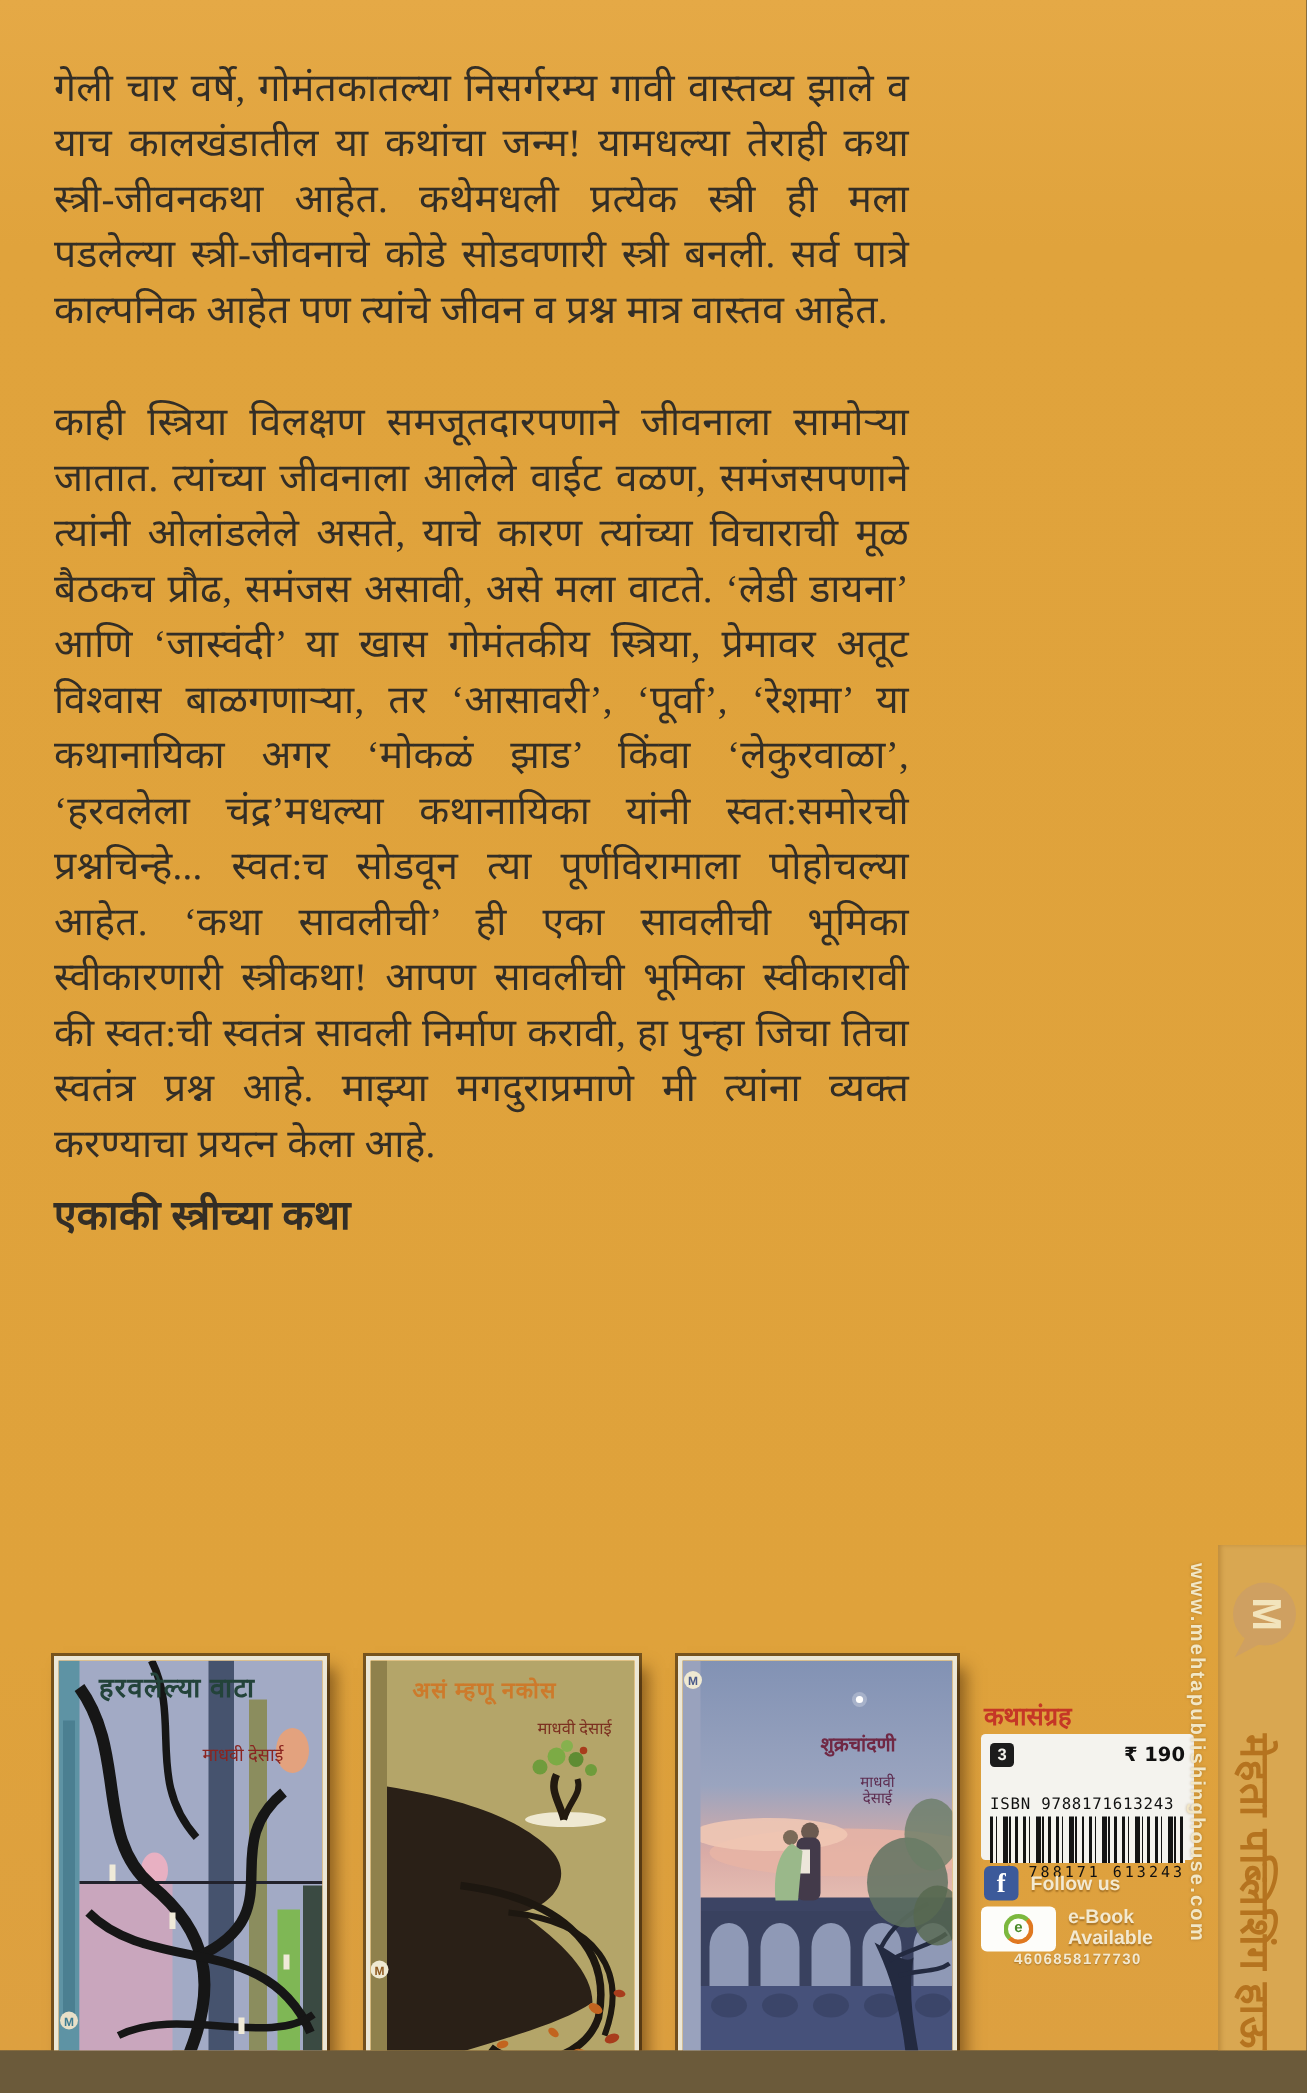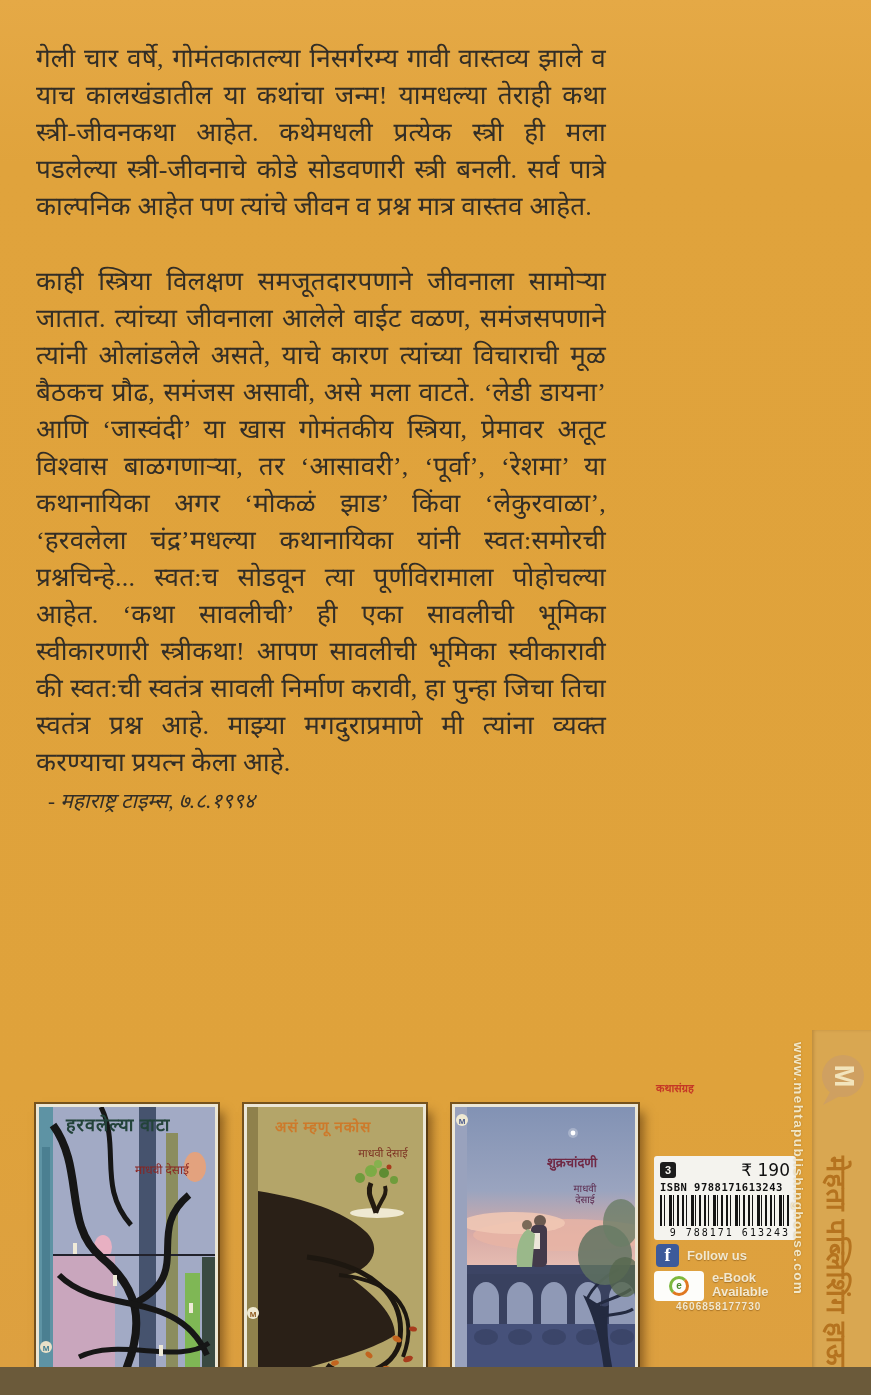--- a/index.html
+++ b/index.html
@@ -35,37 +35,37 @@
   #cover2 { left:244px; width:182px; }
   #cover3 { left:452px; width:186px; }
   .c1-title { left:27px; top:5px;  font-size:18px; font-weight:bold; color:#23433a; letter-spacing:1px; }
   .c1-author{ left:96px; top:54px; font-size:12px; color:#8a2420; }
   .c2-title { left:28px; top:9px;  font-size:15px; font-weight:bold; color:#cd7a2b; letter-spacing:1px; }
   .c2-author{ left:110px; top:40px; font-size:11px; color:#7c3020; white-space:normal; width:52px; text-align:center; line-height:13px; }
   .c3-title { left:92px; top:46px; font-size:13px; font-weight:bold; color:#702844; }
   .c3-author{ left:108px; top:76px; font-size:10px; color:#5d2c50; white-space:normal; width:44px; text-align:center; line-height:11px; }
   
   .genre {
-    position:absolute; left:656px; top:1080px;
-    font-size:11px; font-weight:bold; color:#c53726;
+    position:absolute; left:656px; top:1132px;
+    font-size:17px; font-weight:bold; color:#c53726;
     font-family:"Liberation Sans", sans-serif;
   }
   .isbn-panel {
     position:absolute; left:654px; top:1156px; width:142px; height:84px;
     background:#f4f3ee; border-radius:3px; padding:5px 6px 3px 6px;
     font-family:"DejaVu Sans Mono", monospace;
   }
   .panel-row1 { display:flex; justify-content:space-between; align-items:center; height:18px; }
   .code-box {
     width:16px; height:16px; background:#1c1c1c; color:#f4f3ee; border-radius:3px;
     font-size:11px; font-weight:bold; text-align:center; line-height:16px;
     font-family:"Liberation Sans", sans-serif;
   }
-  .price { font-size:17px; font-weight:normal; color:#111; font-family:"DejaVu Sans", sans-serif; }
-  .isbn-line { font-size:10.5px; font-weight:bold; color:#111; letter-spacing:0.5px; margin-top:2px; }
+  .price { font-size:13px; font-weight:bold; color:#111; font-family:"DejaVu Sans", sans-serif; }
+  .isbn-line { font-size:10.5px; font-weight:normal; color:#111; letter-spacing:0.5px; margin-top:18px; }
   .barcode {
     height:31px; margin-top:2px;
     background:
       repeating-linear-gradient(90deg,
         #141414 0 2px,  #f4f3ee 2px 4px,
         #141414 4px 5px, #f4f3ee 5px 9px,
         #141414 9px 12px, #f4f3ee 12px 13px,
         #141414 13px 14px, #f4f3ee 14px 17px,
         #141414 17px 19px, #f4f3ee 19px 22px);
   }
@@ -122,21 +122,21 @@
 <body>
 
 <div class="page">
 
   <div class="blurb">
     <p>गेली चार वर्षे, गोमंतकातल्या निसर्गरम्य गावी वास्तव्य झाले व याच कालखंडातील या कथांचा जन्म! यामधल्या तेराही कथा स्त्री-जीवनकथा आहेत. कथेमधली प्रत्येक स्त्री ही मला पडलेल्या स्त्री-जीवनाचे कोडे सोडवणारी स्त्री बनली. सर्व पात्रे काल्पनिक आहेत पण त्यांचे जीवन व प्रश्न मात्र वास्तव आहेत.</p>
     <p>काही स्त्रिया विलक्षण समजूतदारपणाने जीवनाला सामोऱ्या जातात. त्यांच्या जीवनाला आलेले वाईट वळण, समंजसपणाने त्यांनी ओलांडलेले असते, याचे कारण त्यांच्या विचाराची मूळ बैठकच प्रौढ, समंजस असावी, असे मला वाटते. ‘लेडी डायना’ आणि ‘जास्वंदी’ या खास गोमंतकीय स्त्रिया, प्रेमावर अतूट विश्वास बाळगणाऱ्या, तर ‘आसावरी’, ‘पूर्वा’, ‘रेशमा’ या कथानायिका अगर ‘मोकळं झाड’ किंवा ‘लेकुरवाळा’, ‘हरवलेला चंद्र’मधल्या कथानायिका यांनी स्वत:समोरची प्रश्नचिन्हे... स्वत:च सोडवून त्या पूर्णविरामाला पोहोचल्या आहेत. ‘कथा सावलीची’ ही एका सावलीची भूमिका स्वीकारणारी स्त्रीकथा! आपण सावलीची भूमिका स्वीकारावी की स्वत:ची स्वतंत्र सावली निर्माण करावी, हा पुन्हा जिचा तिचा स्वतंत्र प्रश्न आहे. माझ्या मगदुराप्रमाणे मी त्यांना व्यक्त करण्याचा प्रयत्न केला आहे.</p>
   </div>
 
   <div class="review">
-    <div class="review-source">- महाराष्ट्र टाइम्स, ७.८.१९९४</div>
+    <div class="review-headline">एकाकी स्त्रीच्या कथा</div>
   </div>
 
   <div class="cover" id="cover1">
     <svg viewBox="0 0 176 278" preserveAspectRatio="none">
       <rect width="176" height="278" fill="#a2aac5"></rect>
       <rect width="14" height="278" fill="#5e93a4"></rect>
       <rect x="3" y="40" width="8" height="200" fill="#4b7f91"></rect>
       <rect x="14" y="148" width="62" height="130" fill="#c9a6bd"></rect>
       <rect x="100" y="0" width="17" height="278" fill="#46536e"></rect>
       <rect x="127" y="26" width="12" height="252" fill="#8b8d5e"></rect>

